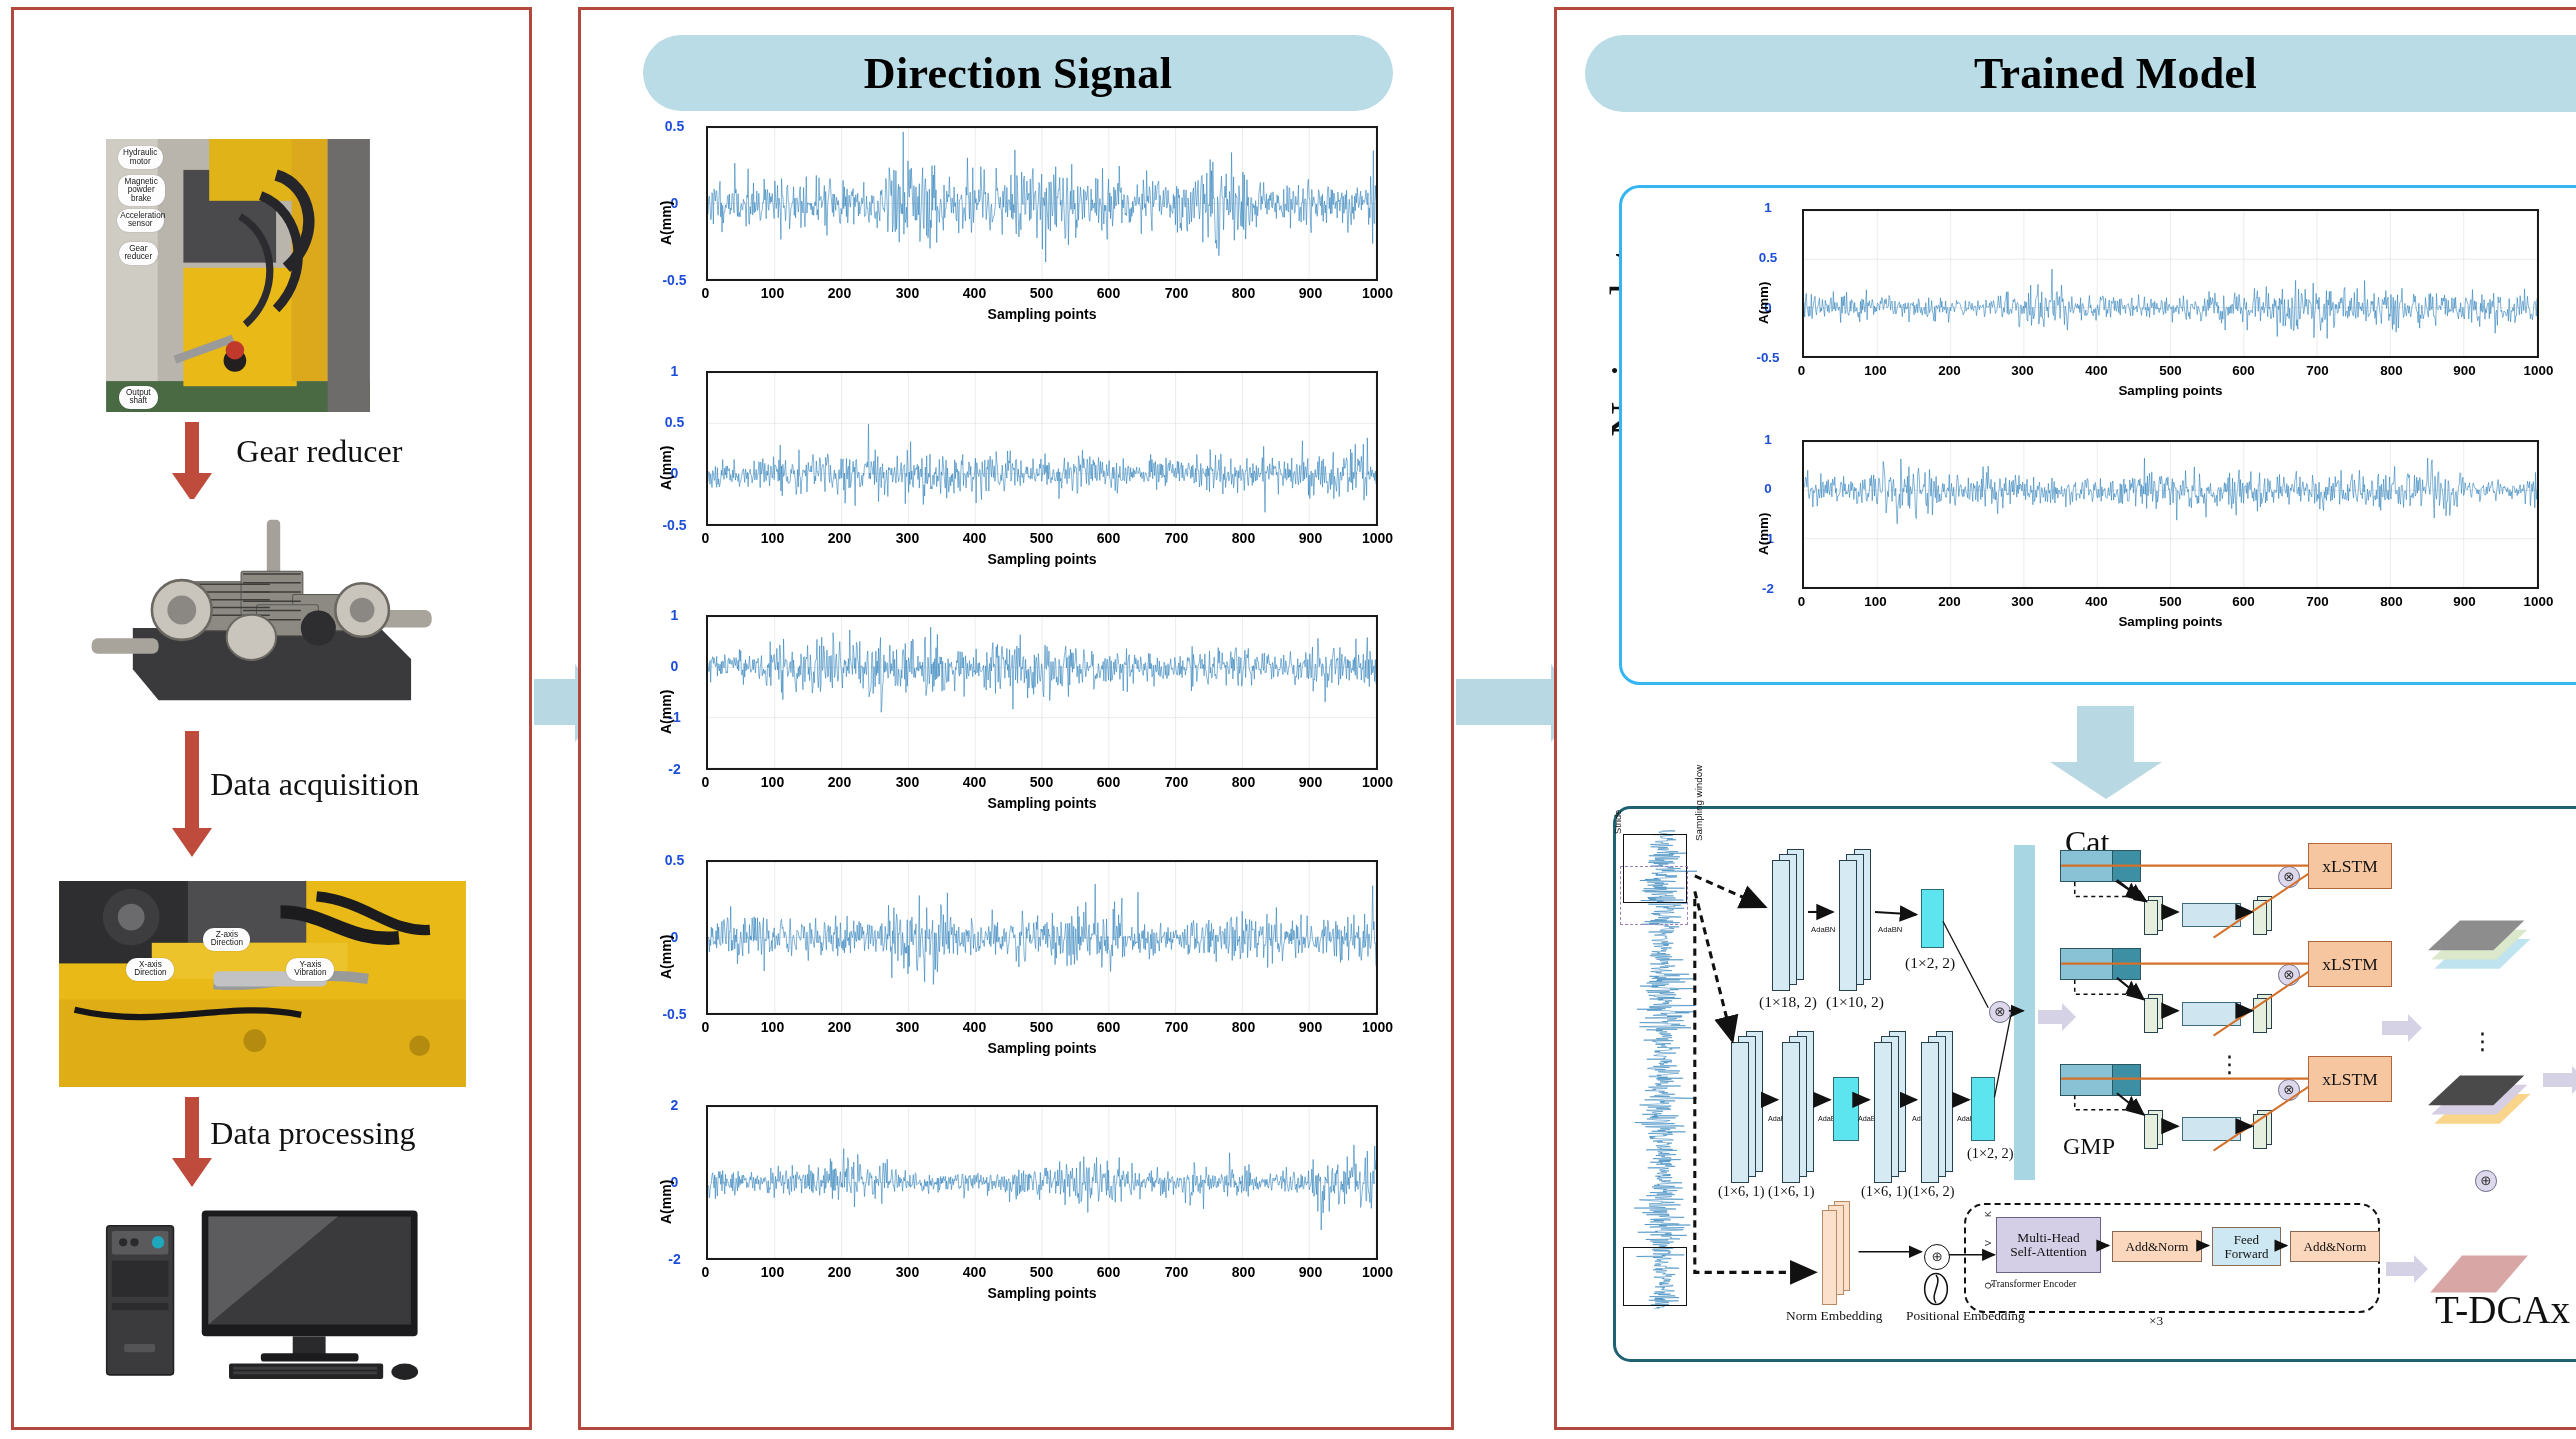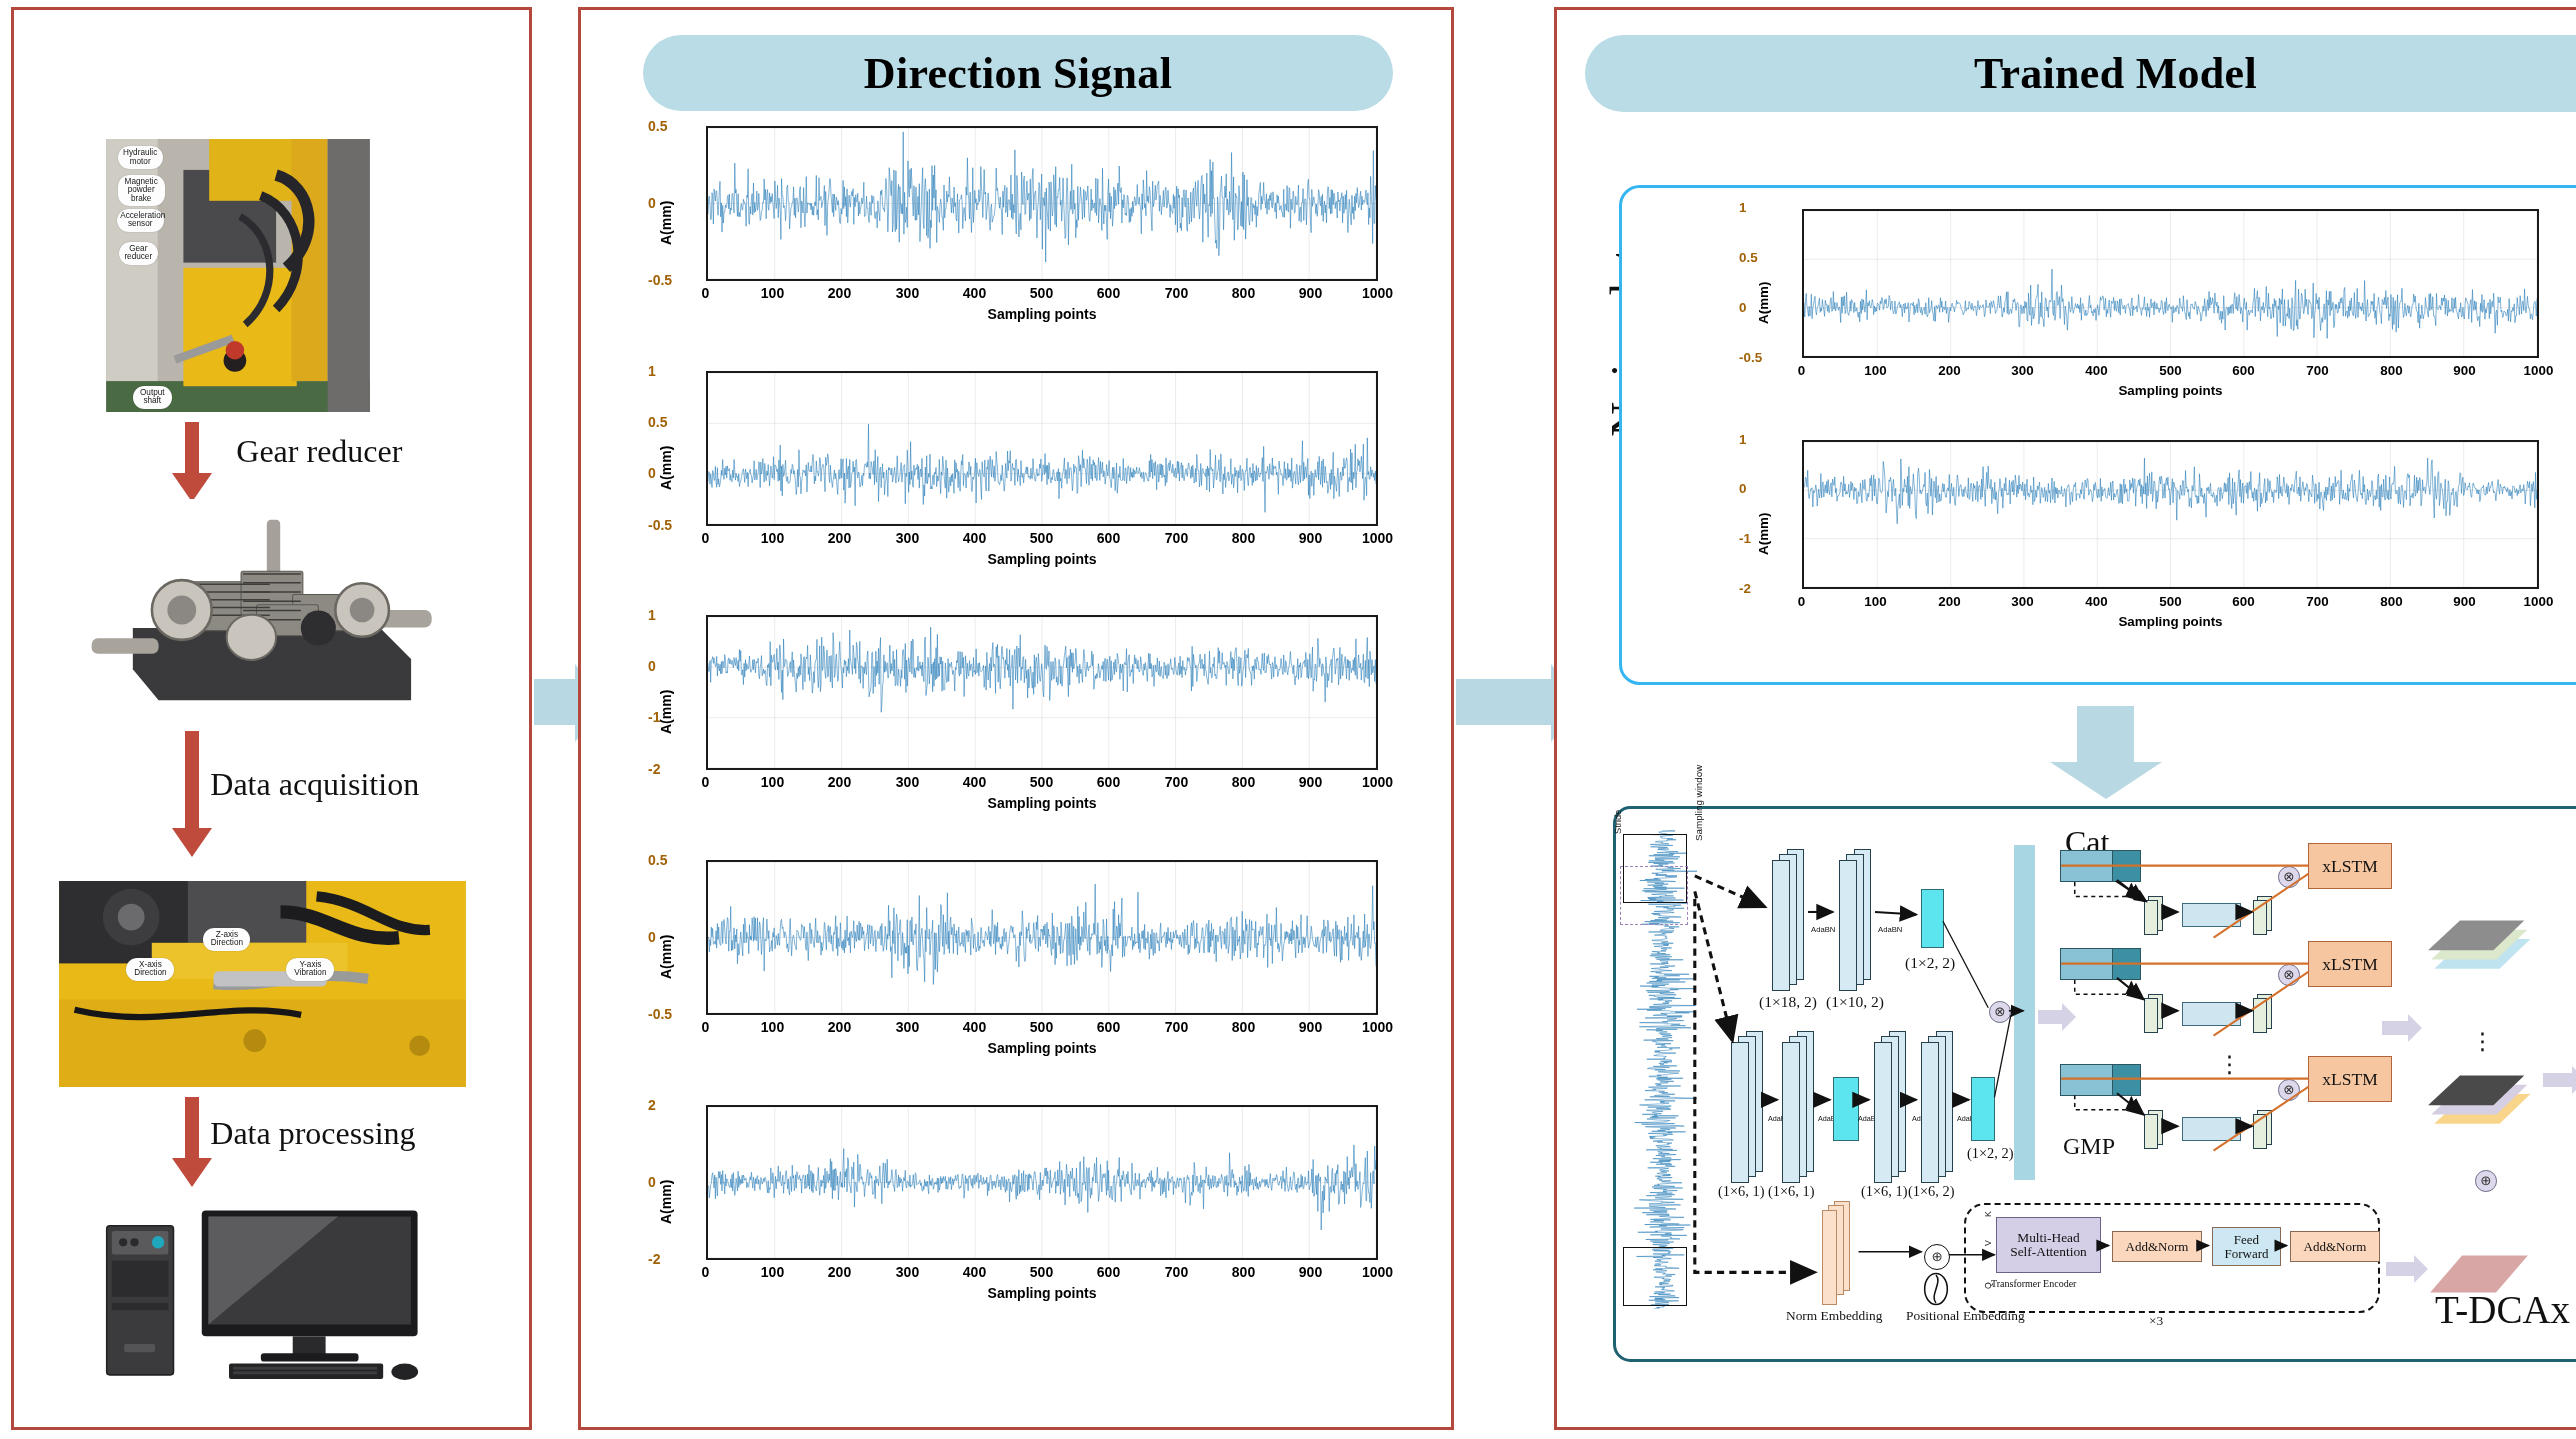--- a/index.html
+++ b/index.html
@@ -50,21 +50,21 @@
      font-size:8.2px;line-height:1.05;text-align:center;padding:2.6px 3.6px;box-shadow:0 0 1px rgba(0,0,0,.4);
      font-family:"Liberation Sans",sans-serif;}
 
   
   .mplot{position:absolute;}
   .mbox{position:absolute;border:2.1px solid #1a1a1a;background:#fff;box-sizing:border-box;overflow:hidden;}
   .mbox svg{display:block;width:100%;height:100%;}
   .ylab{position:absolute;transform:rotate(-90deg);transform-origin:left top;
         font-family:"Liberation Sans",sans-serif;font-weight:700;white-space:nowrap;color:#000;}
   .xlab{position:absolute;font-family:"Liberation Sans",sans-serif;font-weight:700;color:#000;text-align:center;}
-  .ytick{position:absolute;font-family:"Liberation Sans",sans-serif;font-weight:700;color:#a16207;text-align:left;white-space:nowrap;}
+  .ytick{position:absolute;font-family:"Liberation Sans",sans-serif;font-weight:700;color:#1d4ed8;text-align:center;white-space:nowrap;}
   .xtick{position:absolute;font-family:"Liberation Sans",sans-serif;font-weight:700;color:#000;text-align:center;white-space:nowrap;}
 
   
   #noisybox{position:absolute;left:62px;top:175px;width:979px;height:500px;
       border:3.6px solid #35b6f0;border-radius:20.6px;box-sizing:border-box;background:#fff;}
   #noisylabel{position:absolute;left:11.3px;top:185px;width:62px;height:479px;}
   #noisylabel span{position:absolute;left:31px;top:242px;transform:rotate(-90deg);transform-origin:left top;
       font-size:49px;white-space:nowrap;color:#111;}
   #downarrow{position:absolute;left:520px;top:696px;width:57px;height:57px;background:#b8d8e4;}
   #downarrow:after{content:"";position:absolute;left:-27px;bottom:-36px;width:0;height:0;
@@ -116,21 +116,21 @@
         <path d="M260 150 C330 190 340 300 270 360" stroke="#2c2c30" stroke-width="14" fill="none"></path>
         <rect x="430" y="0" width="82" height="530" fill="#6d6c6a"></rect>
         <circle cx="250" cy="430" r="22" fill="#231f20"></circle>
         <rect x="130" y="400" width="120" height="16" fill="#9a9a9a" transform="rotate(-20 190 408)"></rect>
         <circle cx="250" cy="410" r="18" fill="#c0392b"></circle>
       </svg>
       <div class="callout" style="left:11.3px;top:7.2px;width:38px;">Hydraulic motor</div>
       <div class="callout" style="left:11.3px;top:36px;width:40px;">Magnetic powder brake</div>
       <div class="callout" style="left:10.3px;top:70px;width:40px;">Acceleration sensor</div>
       <div class="callout" style="left:12.4px;top:103px;width:32px;">Gear reducer</div>
-      <div class="callout" style="left:12.4px;top:247px;width:32px;margin-left:14px;">Output shaft</div>
+      <div class="callout" style="left:12.4px;top:247px;width:32px;">Output shaft</div>
     </div>
 
     <div class="redarrow" id="ra1"></div>
     <div class="steplabel" id="sl1">Gear reducer</div>
 
     <div class="photo gear-photo" style="background:#fff">
       <svg viewBox="0 0 720 430" width="371" height="222">
         <rect width="720" height="430" fill="#ffffff"></rect>
         <path d="M120 250 L600 250 L660 310 L660 390 L170 390 L120 330 Z" fill="#3a3a3c"></path>
         <rect x="40" y="270" width="130" height="30" rx="12" fill="#a8a49c"></rect>

